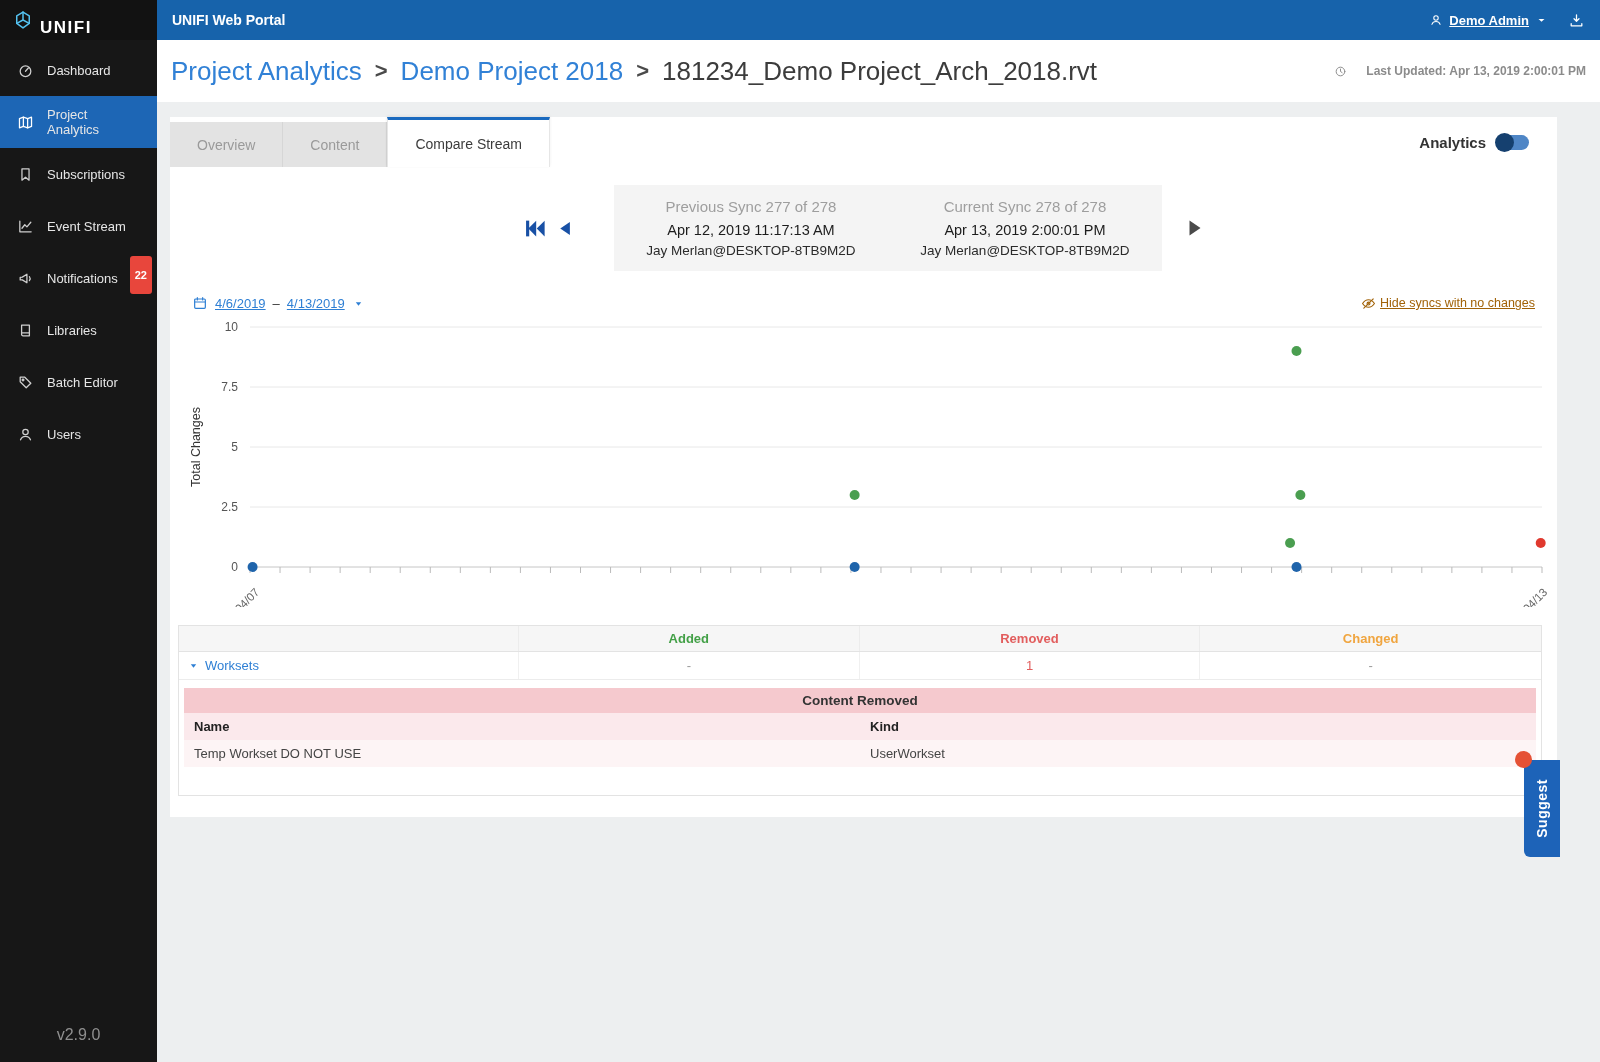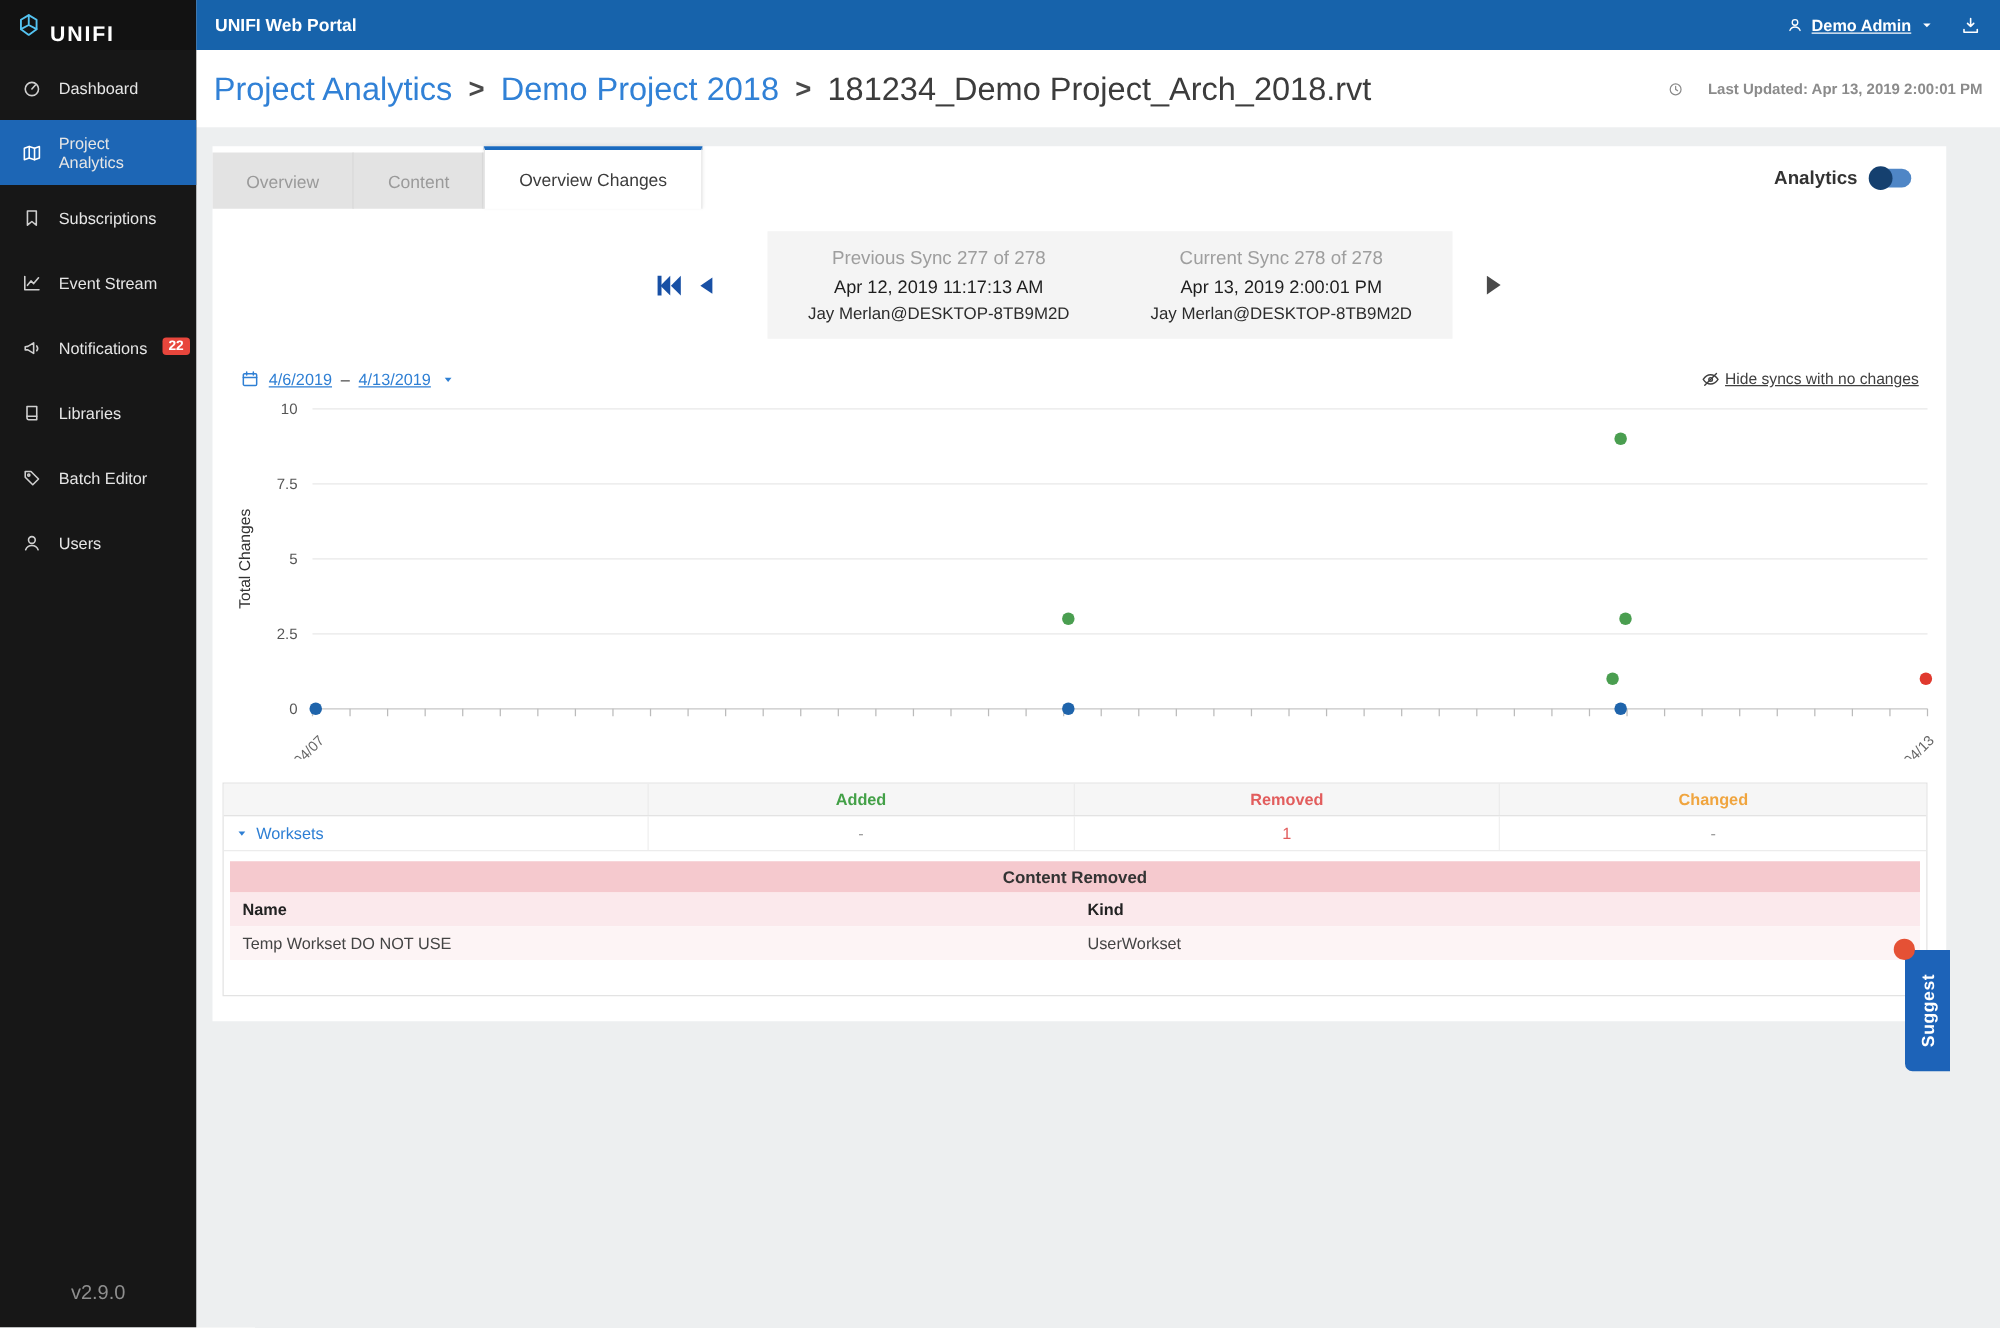--- a/index.html
+++ b/index.html
@@ -20,22 +20,22 @@
   .topbar-right { margin-left:auto; display:flex; align-items:center; gap:20px; }
   .user-chip { display:flex; align-items:center; gap:6px; font-size:13px; font-weight:700; cursor:pointer;text-decoration:underline; }
 
   
   .sidebar { grid-column:1; grid-row:2; background:#171717; position:relative; padding-top:4px; }
   .side-item { height:52px; display:flex; align-items:center; gap:13px; padding:0 17px;
                color:#e6e6e6; font-size:13px; cursor:pointer; position:relative; }
   .side-item svg { color:#cfcfcf; flex:0 0 auto; }
   .side-item.active { background:#1d66b5; }
   .side-item.active svg { color:#fff; }
-  .nav-badge { position:absolute; top:18px; right:5px; background:#e8463c; color:#fff;
-               font-size:11px; font-weight:700; padding:1px 5px; border-radius:3px; }
+  .nav-badge { position:absolute; top:4px; right:5px; background:#e8463c; color:#fff;
+               font-size:11px; font-weight:700; padding:13px 5px; border-radius:3px; }
   .version { position:absolute; bottom:18px; width:100%; text-align:center; color:#8f8f8f; font-size:16px; }
 
   
   .main { grid-column:2; grid-row:2; display:flex; flex-direction:column; overflow:hidden; }
 
   .breadcrumb-bar { background:#fff; height:62px; flex:0 0 auto; display:flex; align-items:center;
                     padding:0 14px; }
   .breadcrumb { display:flex; align-items:center; gap:13px; }
   .bc-item { font-size:26px; color:#3181d6; cursor:pointer; }
   .bc-item.current { color:#3c3c3c; cursor:default; }
@@ -68,21 +68,21 @@
   .sync-date { color:#1d1d1d; font-size:14.5px; margin-top:7px; }
   .sync-user { color:#2b2b2b; font-size:13.5px; margin-top:5px; }
   .sync-next { color:#4a4a4a; margin-left:20px; cursor:pointer; display:flex; align-items:center; }
 
   
   .range-row { display:flex; align-items:center; margin-top:24px; padding:0 22px; gap:7px; }
   .cal-icon { color:#2e7fd4; display:flex; }
   .date-link { color:#2e7fd4; font-size:13px; text-decoration:underline; cursor:pointer; }
   .range-sep { color:#333; font-size:13px; }
   .caret-blue { color:#2e7fd4; display:flex; cursor:pointer; }
-  .hide-link { margin-left:auto; display:flex; align-items:center; gap:4px; color:#404040;
+  .hide-link { margin-left:auto; display:flex; align-items:center; gap:4px; color:#a16207;
                font-size:12.5px; cursor:pointer; }
   .hide-link .hide-text { text-decoration:underline; }
 
   
   .chart-container { margin-top:4px; }
 
   
   .table-wrap { margin:14px 15px 15px 8px; border:1px solid #e3e3e3; padding-bottom:28px; background:#fff; }
   .t-header { display:grid; grid-template-columns:340px 1fr 1fr 1fr; background:#f6f6f6;
               border-bottom:1px solid #e3e3e3; }
@@ -237,21 +237,21 @@
       </div>
     </div>
 
     <div class="content-bg">
       <div class="panel">
 
         <div class="tabs-row">
           <div class="tabs-holder" id="tabs-holder">
               <div class="tab">Overview</div>
               <div class="tab">Content</div>
-              <div class="tab active">Overview Changes</div>
+              <div class="tab active">Compare Stream</div>
             </div>
           <div class="analytics">
             <span>Analytics</span>
             <span class="toggle">
                 <span class="toggle-knob"></span>
               </span>
           </div>
         </div>
 
         <div class="sync-row">

